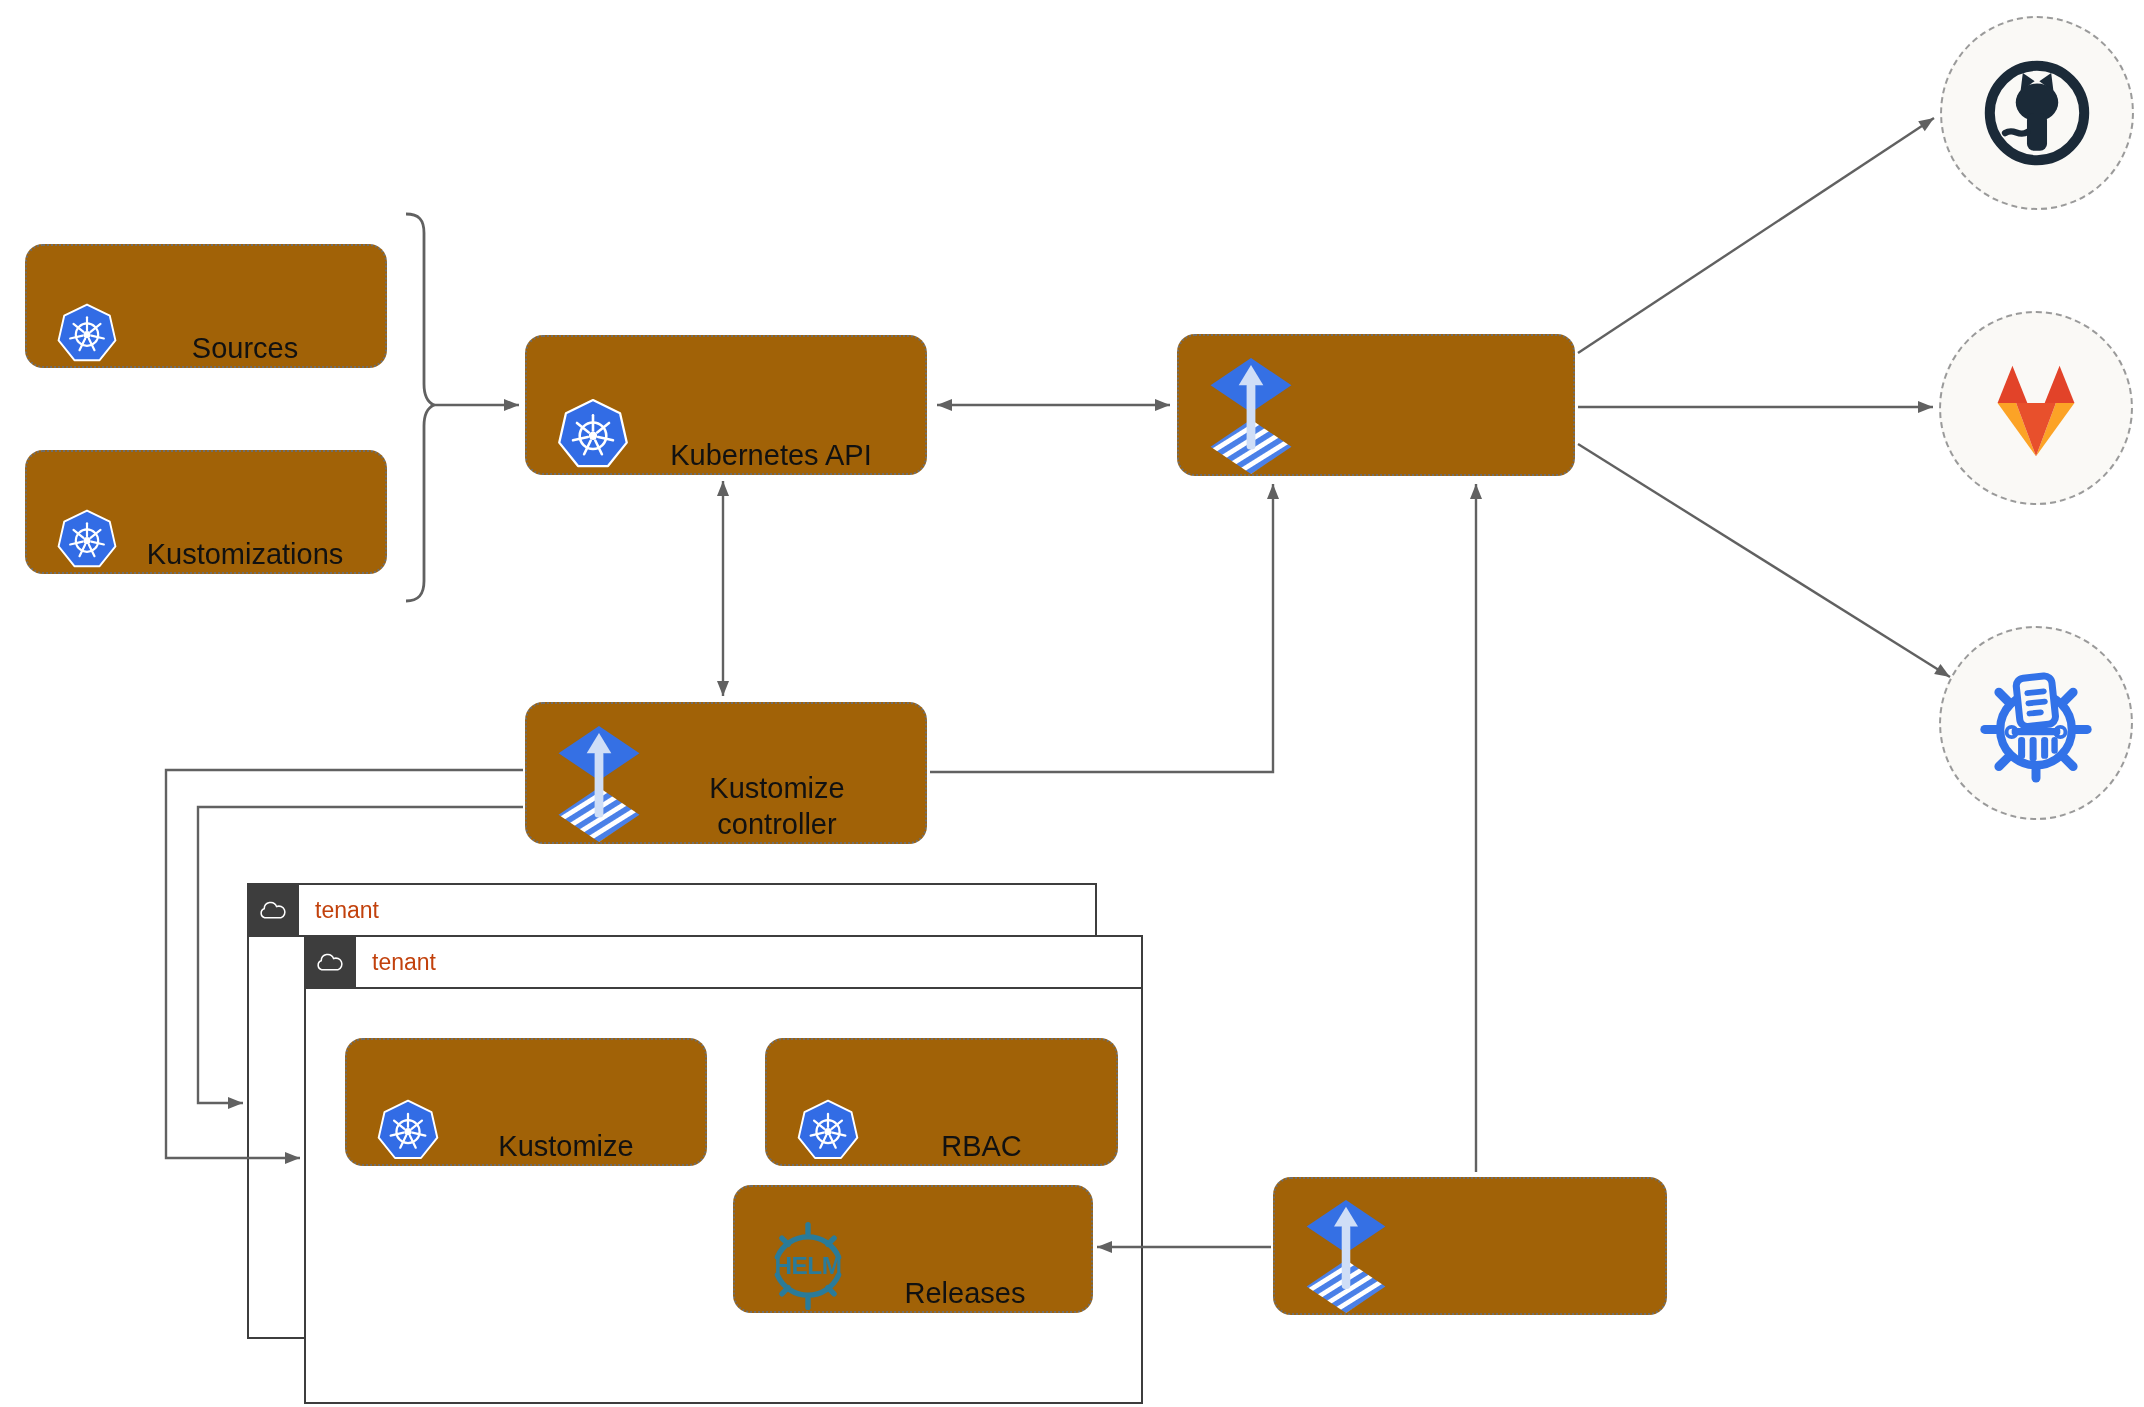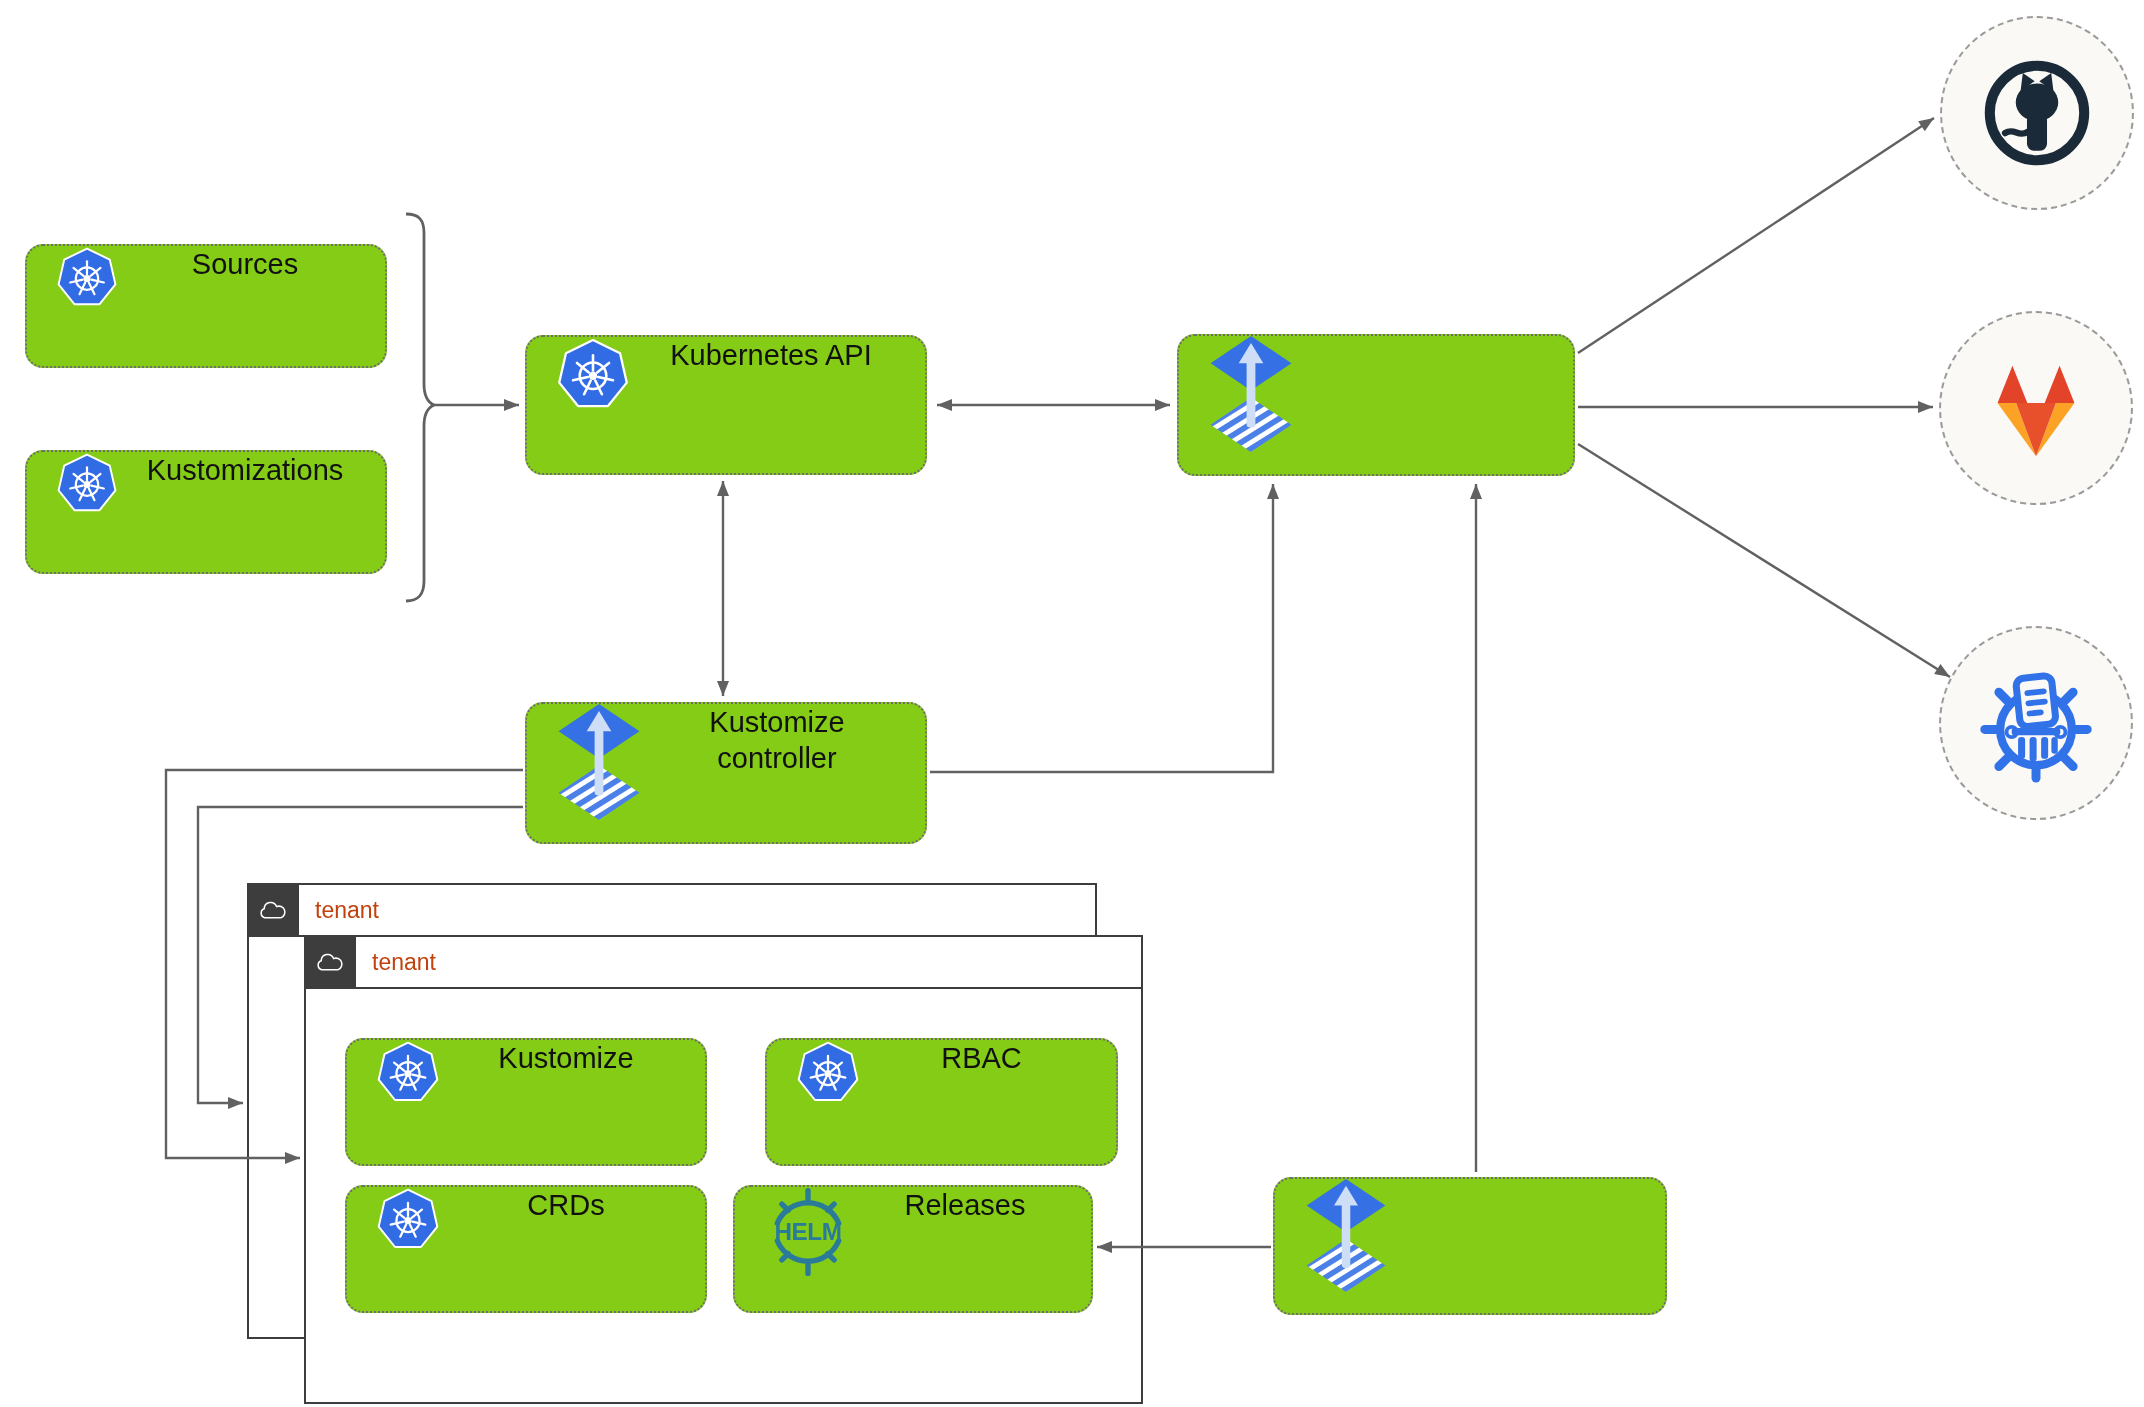--- a/index.html
+++ b/index.html
@@ -1,20 +1,20 @@
 <!DOCTYPE html>
 <html><head>
 <meta charset="utf-8">
 <style>
   html,body{margin:0;padding:0;background:#ffffff;}
   .canvas{position:relative;width:2144px;height:1407px;font-family:"Liberation Sans",sans-serif;overflow:hidden;}
 
   
-  .node{position:absolute;background:#84cc16;border:2px dotted #6e6e6e;border-radius:18px;
-        display:flex;align-items:flex-start;box-sizing:border-box;z-index:3;}
+  .node{position:absolute;background:#a16207;border:2px dotted #6e6e6e;border-radius:18px;
+        display:flex;align-items:flex-end;box-sizing:border-box;z-index:3;}
   .node .nicon{margin-left:28px;flex:0 0 auto;}
   .node .label{flex:1;text-align:center;font-size:29px;color:#111;padding-right:14px;line-height:1.25;}
   .node .label .wrap{display:inline-block;max-width:180px;}
 
   
   .tenant{position:absolute;background:#ffffff;border:2px solid #3d3d3d;box-sizing:border-box;}
   .tenant-header{height:50px;border-bottom:2px solid #3d3d3d;position:relative;}
   .tenant-badge{position:absolute;left:0;top:0;width:50px;height:50px;background:#3d3d3d;
                 display:flex;align-items:center;justify-content:center;}
   .tenant-label{position:absolute;left:66px;top:0;height:50px;display:flex;align-items:center;
@@ -206,26 +206,20 @@
     <div class="label">Kustomize</div>
   </div>
 
   <div class="node" style="left:765px;top:1038px;width:353px;height:128px;">
     <svg class="nicon" width="66" height="66">
         <use href="#sym-k8s"></use>
       </svg>
     <div class="label">RBAC</div>
   </div>
 
-  <div class="node" style="left:345px;top:1185px;width:362px;height:128px;">
-    <svg class="nicon" width="66" height="66">
-        <use href="#sym-k8s"></use>
-      </svg>
-    <div class="label">CRDs</div>
-  </div>
 
   <div class="node" style="left:733px;top:1185px;width:360px;height:128px;">
     <svg class="nicon" width="90" height="90" viewBox="0 0 100 100">
       <use href="#sym-helm-wheel"></use>
       <text x="50" y="59" text-anchor="middle" font-family="Liberation Sans, sans-serif" font-size="27" font-weight="bold" fill="#2a7b99" letter-spacing="-0.5">HELM</text>
     </svg>
     <div class="label">Releases</div>
   </div>
 
   <div class="endpoint" style="left:1940px;top:16px;">

